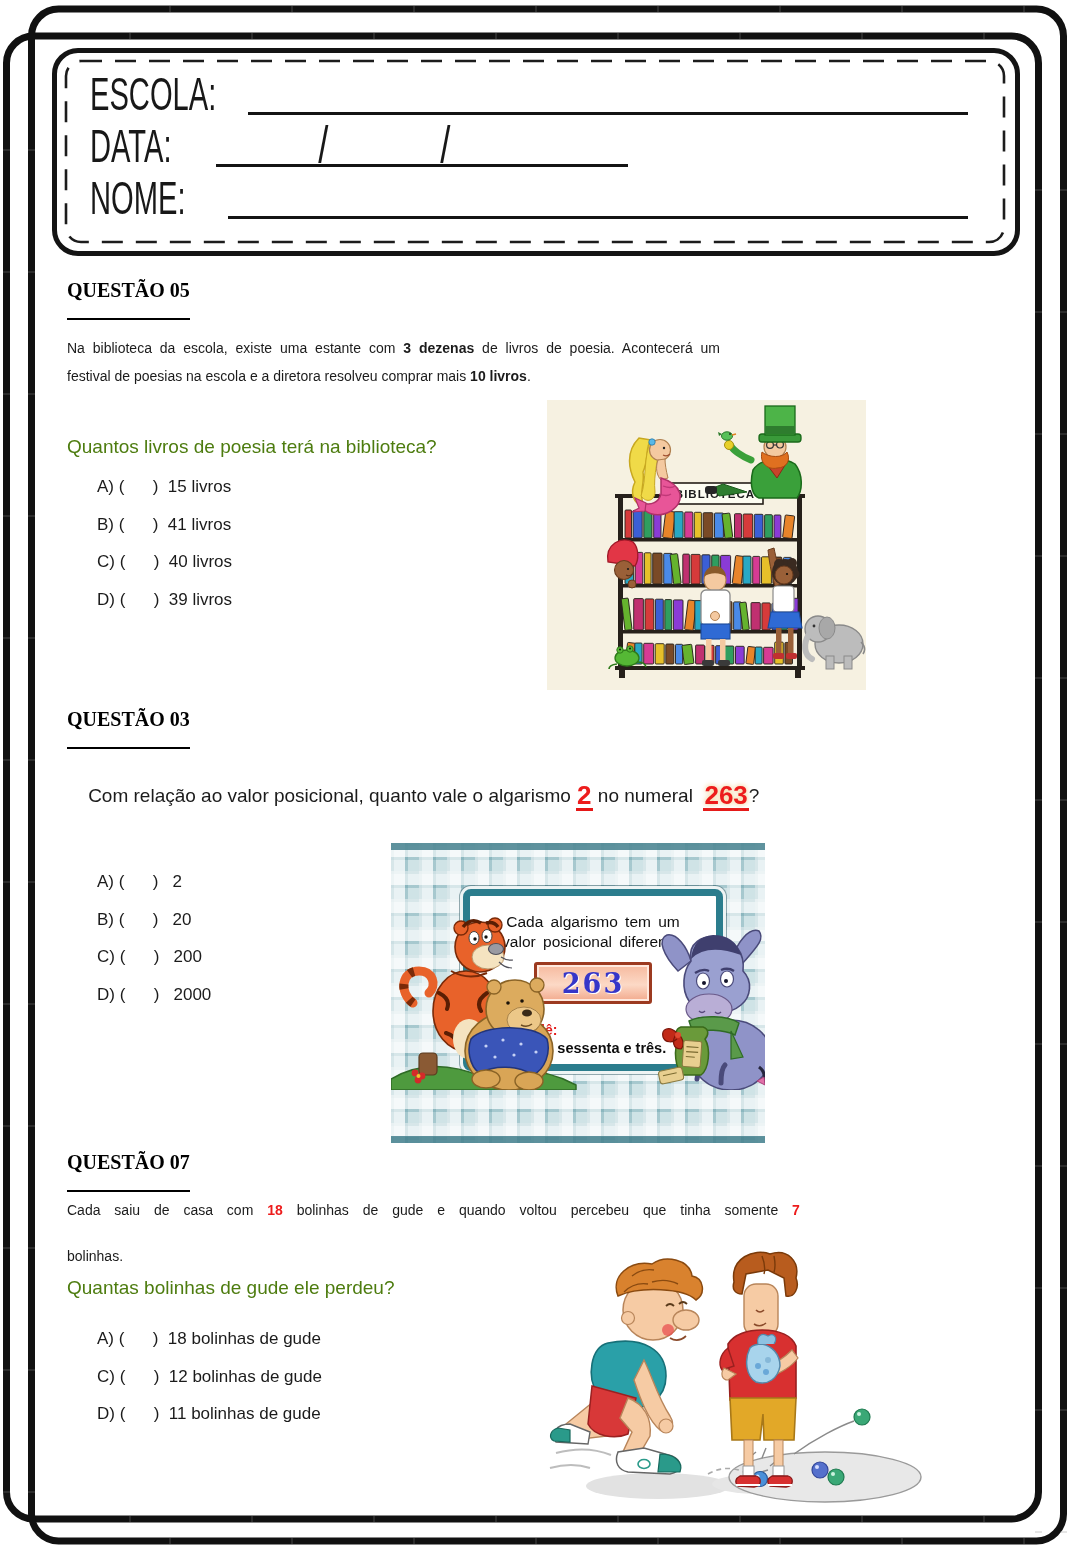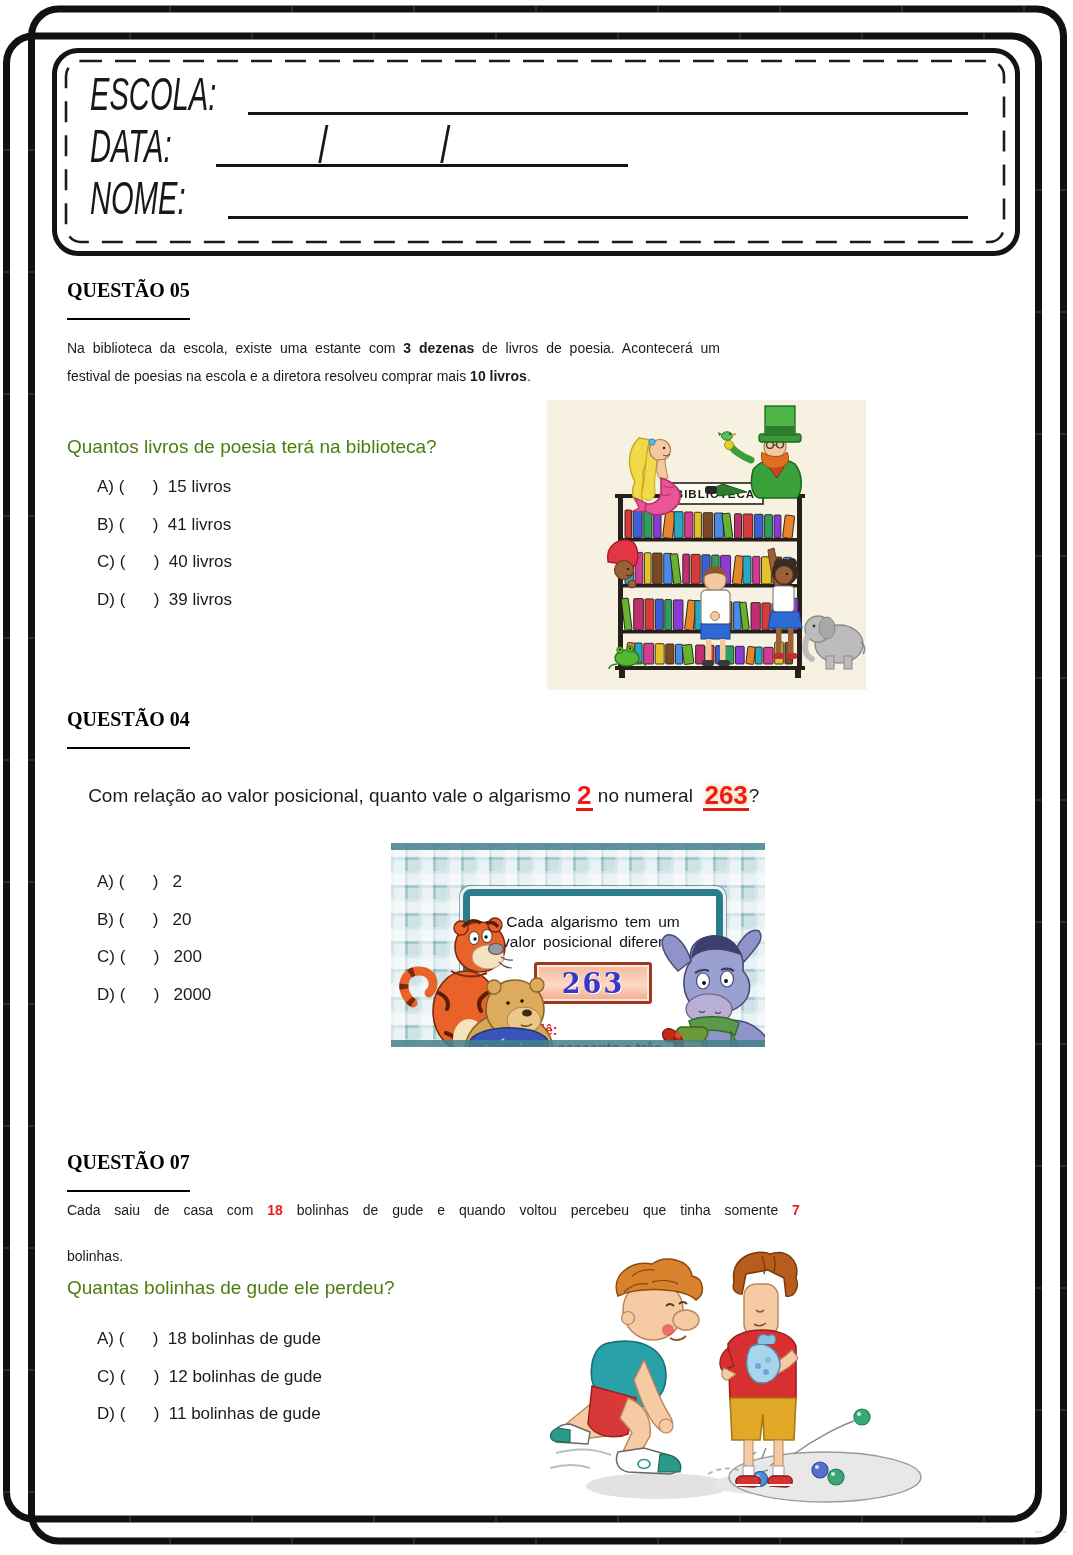--- a/index.html
+++ b/index.html
@@ -5,21 +5,21 @@
   html,body{margin:0;padding:0;background:#fff;}
   .page{position:relative;width:1073px;height:1555px;background:#fff;overflow:hidden;
         font-family:"Liberation Sans",sans-serif;color:#1b1b1b;}
   
   .frame-svg{position:absolute;left:0;top:0;}
   
   .hdr{position:absolute;left:52px;top:48px;width:968px;height:208px;}
   .hdr-solid{position:absolute;inset:0;border:5px solid #141414;border-radius:26px;}
   .hdr-dash{position:absolute;left:0;top:0;}
   .hrow{position:absolute;left:38px;right:52px;display:flex;align-items:flex-end;height:50px;}
-  .hlabel-wrap{display:block;overflow:visible;font-style:italic;}
+  .hlabel-wrap{display:block;overflow:visible;}
   .hlabel{display:inline-block;font-size:47px;line-height:1.02;font-weight:400;color:#181818;
           transform:scaleX(.62);transform-origin:0 100%;white-space:nowrap;}
   .w-escola{width:152px;} .w-data{width:120px;} .w-nome{width:132px;}
   .hline{flex:1;height:46px;border-bottom:3px solid #141414;margin-bottom:3px;margin-left:6px;}
   .dline{position:relative;width:412px;height:46px;border-bottom:3px solid #141414;margin-bottom:3px;margin-left:6px;}
   .slash{position:absolute;bottom:-11px;font-size:52px;font-weight:400;color:#181818;transform:scaleX(.7);}
   .slash1{left:100px;} .slash2{left:222px;}
   
   .qtitle{position:absolute;left:67px;font-size:20px;font-weight:bold;color:#000;}
   .qtitle span{border-bottom:2.5px solid #000;padding-bottom:17px;font-family:Liberation Serif, serif;}
@@ -31,21 +31,21 @@
   .opt{height:37.5px;line-height:37.5px;white-space:pre;}
   b{font-weight:bold;}
   .q06line{position:absolute;left:67px;font-size:19px;white-space:pre;color:#1b1b1b;}
   .rednum{color:#ed1c1c;font-weight:bold;font-size:26px;border-bottom:3.5px solid #e51717;
           padding:0 1px;display:inline-block;line-height:1;transform:translateY(2px);}
   .glow{text-shadow:0 0 4px #f5d9a8,0 0 7px #f3dcb2;}
   .rn{color:#ed1c1c;font-weight:bold;}
   
   .ill1{position:absolute;left:547px;top:400px;width:319px;height:290px;}
   
-  .ill2{position:absolute;left:391px;top:843px;width:374px;height:204px;overflow:hidden;
+  .ill2{position:absolute;left:391px;top:843px;width:374px;height:300px;overflow:hidden;
         background-color:#cfe3e6;
         background-image:
           linear-gradient(rgba(255,255,255,.55) 50%,transparent 50%),
           linear-gradient(90deg,rgba(255,255,255,.55) 50%,transparent 50%),
           linear-gradient(rgba(90,150,162,.35) 3px,transparent 3px),
           linear-gradient(90deg,rgba(90,150,162,.35) 3px,transparent 3px);
         background-size:28px 28px,28px 28px,14px 14px,14px 14px;}
   .ill2::before{content:"";position:absolute;left:0;top:0;right:0;height:7px;background:#44808d;opacity:.85;}
   .ill2::after{content:"";position:absolute;left:0;bottom:0;right:0;height:7px;background:#44808d;opacity:.85;}
   .panel{position:absolute;left:72px;top:46px;width:246px;height:168px;background:#fff;
@@ -507,21 +507,21 @@
       <ellipse cx="80" cy="258" rx="12" ry="8" fill="#55b835" stroke="#2e7a1a" stroke-width="1.3"></ellipse>
       <circle cx="73" cy="250" r="3.2" fill="#55b835" stroke="#2e7a1a" stroke-width="1"></circle>
       <circle cx="83" cy="249" r="3.2" fill="#55b835" stroke="#2e7a1a" stroke-width="1"></circle>
       <circle cx="73" cy="249.6" r="1" fill="#111"></circle>
         <circle cx="83" cy="248.6" r="1" fill="#111"></circle>
       <path d="M90 262 q 8 0 9 5 M70 264 q -8 1 -8 5" stroke="#2e7a1a" stroke-width="1.6" fill="none"></path>
     </g>
   </svg>
 
   <div class="qtitle" style="top:708px">
-    <span>QUESTÃO 04</span>
+    <span>QUESTÃO 03</span>
   </div>
   <div class="q06line" style="top:758px">
     <span>Com relação ao valor posicional, quanto vale o algarismo </span><span class="rednum">2</span><span> no numeral  </span><span class="rednum glow">263</span><span>?</span>
   </div>
   <div class="opts" style="top:863px">
     <div class="opt">A) (      )   2</div>
     <div class="opt">B) (      )   20</div>
     <div class="opt">C) (      )   200</div>
     <div class="opt">D) (      )   2000</div>
   </div>

